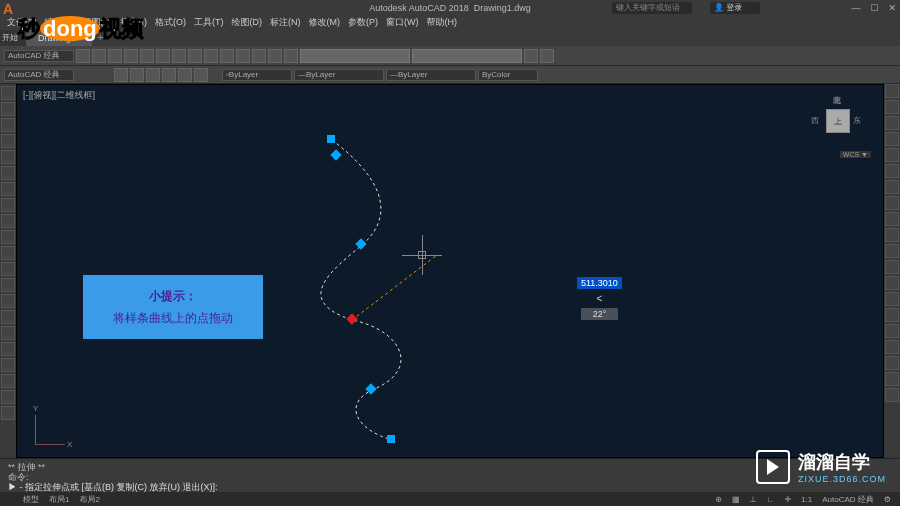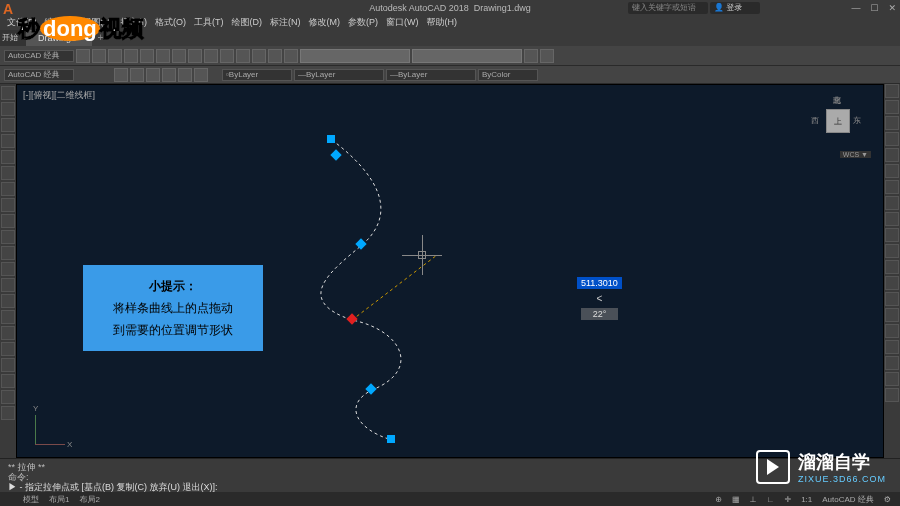--- a/index.html
+++ b/index.html
@@ -1,20 +1,20 @@
 <!DOCTYPE html>
 <html><head>
 <meta charset="utf-8">
 <style>
 *{margin:0;padding:0;box-sizing:border-box;font-family:"Microsoft YaHei",sans-serif;}
 body{width:900px;height:506px;background:#4a4a4a;overflow:hidden;position:relative;font-size:10px;color:#ccc;}
 .title-bar{height:16px;background:#3a3a3a;display:flex;align-items:center;position:relative;}
 .logo{width:22px;height:14px;color:#d62; font-weight:bold;font-size:14px;margin-left:3px;}
 .title-center{position:absolute;left:50%;transform:translateX(-50%);font-size:9px;color:#bbb;}
-.title-right{position:absolute;right:140px;display:flex;gap:2px;}
+.title-right{position:absolute;right:140px;display:flex;gap:18px;}
 .search-pill{background:#2a2a2a;height:12px;width:80px;border-radius:2px;font-size:8px;padding:0 4px;color:#888;}
 .login-pill{background:#2a2a2a;height:12px;width:50px;border-radius:2px;font-size:8px;padding:0 4px;}
 .win-controls{position:absolute;right:4px;display:flex;gap:10px;font-size:9px;color:#aaa;}
 .menu-bar{height:14px;background:#3a3a3a;display:flex;padding-left:4px;gap:2px;font-size:9px;}
 .menu-bar span{padding:0 3px;}
 .tab-bar{height:16px;background:#3a3a3a;display:flex;}
 .tab{background:#555;padding:2px 12px;font-size:9px;color:#ddd;border-top:1px solid #666;}
 .plus{padding:2px 6px;color:#888;}
 .ribbon1{height:20px;background:#444;display:flex;align-items:center;gap:2px;padding:0 4px;border-bottom:1px solid #2a2a2a;}
 .sq{width:14px;height:14px;background:#555;border:1px solid #666;}
@@ -32,21 +32,21 @@
 .compass .wcs{position:absolute;right:-8px;top:56px;font-size:7px;background:#333;padding:0 3px;color:#999;}
 .spline{position:absolute;left:295px;top:45px;}
 .grip{width:8px;height:8px;background:#00a8ff;position:absolute;transform:rotate(45deg);}
 .grip.end{transform:none;}
 .grip.active{background:#e02020;}
 .cursor{position:absolute;left:405px;top:170px;}
 .cursor::before,.cursor::after{content:'';position:absolute;background:#888;}
 .cursor::before{width:40px;height:1px;left:-20px;top:0;}
 .cursor::after{width:1px;height:40px;left:0;top:-20px;}
 .cursor .box{width:8px;height:8px;border:1px solid #888;position:absolute;left:-4px;top:-4px;}
-.tip-box{position:absolute;left:66px;top:180px;width:180px;background:#3a9be8;color:#000000;padding:10px;font-size:12px;line-height:22px;text-align:center;}
+.tip-box{position:absolute;left:66px;top:190px;width:180px;background:#3a9be8;color:#4c1d95;padding:10px;font-size:12px;line-height:22px;text-align:center;}
 .tooltip{position:absolute;left:425px;top:190px;background:#4a5058;border:1px solid #666;padding:4px 6px;font-size:9px;color:#ddd;line-height:12px;}
 .tooltip ul{margin-left:10px;list-style:disc;font-size:8px;}
 .input-box{position:absolute;left:560px;top:192px;display:flex;align-items:center;gap:4px;flex-direction:column;}
 .input-box .val{background:#0050c8;color:#fff;padding:1px 4px;font-size:9px;}
 .input-box .ang{background:#4a5058;color:#ddd;padding:1px 12px;font-size:9px;}
 .ucs{position:absolute;left:18px;bottom:12px;}
 .ucs .y{position:absolute;width:1px;height:30px;background:#4a7a4a;bottom:0;}
 .ucs .x{position:absolute;height:1px;width:30px;background:#7a4a4a;bottom:0;}
 .ucs .lx{position:absolute;left:32px;bottom:-4px;font-size:8px;color:#888;}
 .ucs .ly{position:absolute;left:-2px;bottom:32px;font-size:8px;color:#888;}
@@ -210,21 +210,20 @@
   <div class="grip" style="left:350px;top:300px"></div>
   <div class="grip end" style="left:370px;top:350px"></div>
 
   <div class="cursor">
       <div class="box"></div>
     </div>
 
   <div class="tip-box">
     <div style="font-weight:bold">小提示：</div>
     <div>将样条曲线上的点拖动</div>
-    <div>到需要的位置调节形状</div>
   </div>
 
 
   <div class="input-box">
     <span class="val">511.3010</span>
     <span style="color:#ccc">&lt;</span>
     <span class="ang">22°</span>
   </div>
 
   <div class="ucs">

